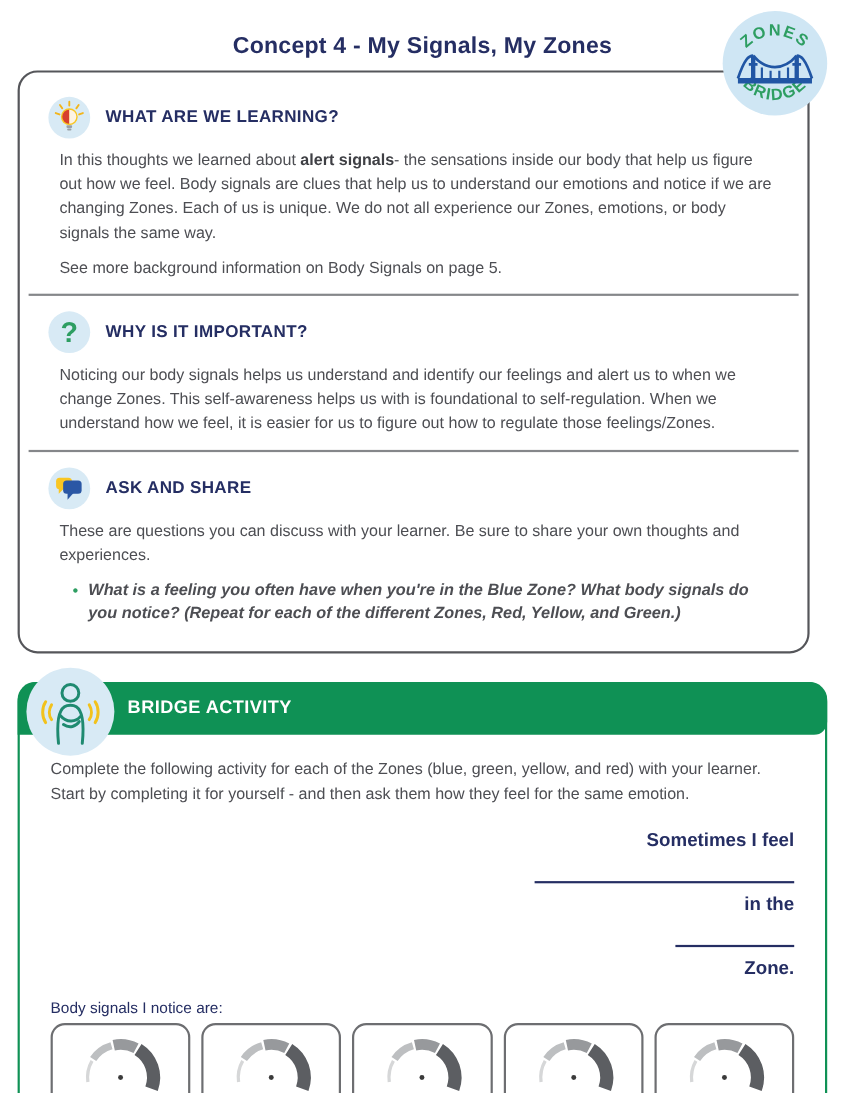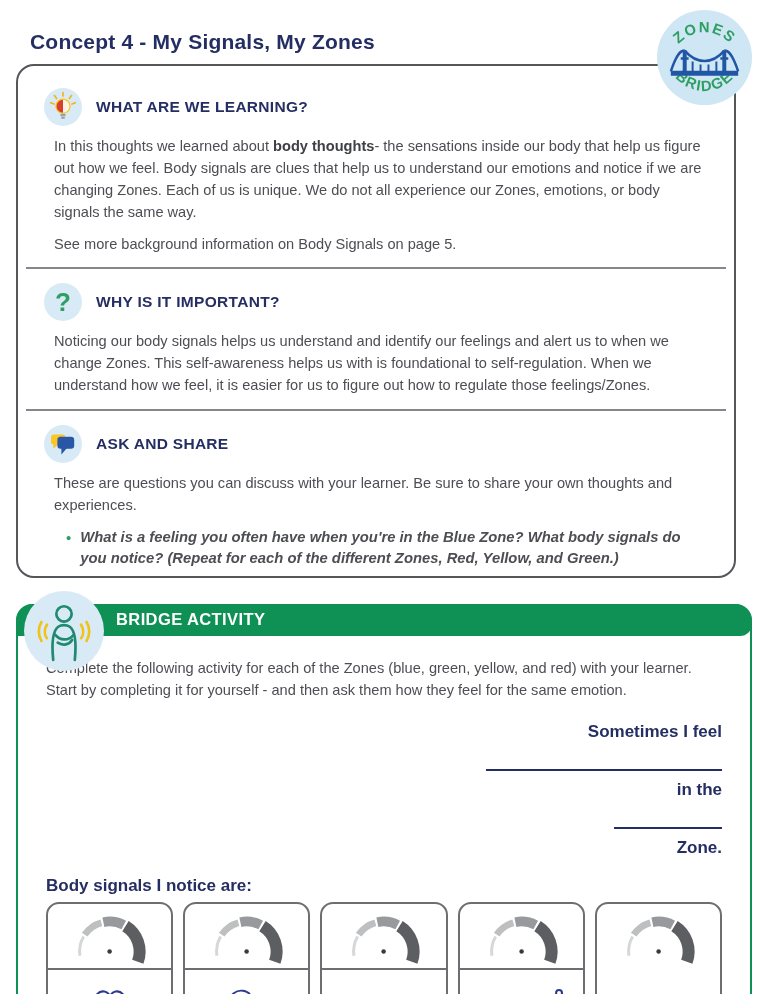--- a/index.html
+++ b/index.html
@@ -10,30 +10,31 @@
     background:#ffffff;
     position:relative;
     overflow:hidden;
   }
   .page-title {
     margin:30px 30px 0 30px;
     font-size:21px;
     font-weight:800;
     color:#252e63;
     letter-spacing:.2px;
+    text-align:center;
   }
   
   .badge { position:absolute; top:8px; right:14px; width:99px; height:99px; z-index:5; }
   
   .info-card {
     margin:10px 32px 0 16px;
     background:#fff;
     border:2px solid #55565a;
     border-radius:18px;
-    padding:16px 26px 4px 26px;
+    padding:16px 26px 20px 26px;
     position:relative;
     z-index:1;
   }
   .section-head { display:flex; align-items:center; gap:14px; margin:6px 0 10px 0; }
   .icon-circle {
     width:38px; height:38px; border-radius:50%;
     background:#d8eaf5; display:flex; align-items:center; justify-content:center;
     flex:0 0 auto;
   }
   .section-title { font-size:15.5px; font-weight:800; color:#252e63; letter-spacing:.3px; }
@@ -50,21 +51,21 @@
   .activity-card {
     margin:26px 16px 0 16px;
     border:2px solid #0f9155;
     border-radius:18px;
     background:#fff;
     position:relative;
     z-index:1;
   }
   .activity-banner {
     margin:-2px -2px 0 -2px;
-    height:32px;
+    height:48px;
     background:#0f9155;
     border-radius:16px 16px 12px 0;
     display:flex; align-items:center;
     padding-left:100px;
   }
   .activity-banner .section-title { color:#ffffff; font-size:16.5px; letter-spacing:.4px; }
   .hug-circle {
     position:absolute; top:-15px; left:6px;
     width:80px; height:80px; border-radius:50%;
     background:#d8eaf5; display:flex; align-items:center; justify-content:center;
@@ -72,21 +73,21 @@
   }
   .activity-body { padding:22px 28px 26px 28px; }
   .fill-line {
     display:flex; align-items:flex-end; gap:9px;
     color:#252e63; font-size:17px; font-weight:800;
     margin:20px 0 4px 0; white-space:nowrap;flex-direction:column;
   }
   .blank { border-bottom:2.5px solid #252e63; height:20px; }
   .blank-feel { width:236px; }
   .blank-zone { width:108px; }
-  .signals-label { color:#252e63; font-size:17px; font-weight:700; margin:18px 0 6px 0; }
+  .signals-label { color:#252e63; font-size:14px; font-weight:400; margin:18px 0 6px 0; }
   .gauge-row { display:flex; gap:10px; }
   .gauge-card {
     flex:1 1 0;
     border:2px solid #6d6e71;
     border-radius:13px;
     background:#fff;
     overflow:hidden;
   }
   .gauge-top { height:64px; display:flex; align-items:flex-end; justify-content:center; padding:4px 3px 0 3px; }
   .gauge-top svg { width:100%; height:60px; }
@@ -150,21 +151,21 @@
         </g>
         <circle cx="20" cy="19" r="9" fill="#f9c623"></circle>
         <path d="M20 11.5 A 7.5 7.5 0 0 0 20 26.5 Z" fill="#d7402f"></path>
         <path d="M20 11.5 A 7.5 7.5 0 0 1 20 26.5 Z" fill="#fdf3e3"></path>
         <rect x="17" y="28" width="6" height="3" rx="1" fill="#9aa0a6"></rect>
         <rect x="17.7" y="31.5" width="4.6" height="2.2" rx="1" fill="#9aa0a6"></rect>
       </svg>
     </div>
     <div class="section-title">WHAT ARE WE LEARNING?</div>
   </div>
-  <p class="body-text"><span>In this thoughts we learned about </span><b>body thoughts</b><span>- the sensations inside our body that help us figure out how we feel. Body signals are clues that help us to understand our emotions and notice if we are changing Zones. Each of us is unique. We do not all experience our Zones, emotions, or body signals the same way.</span></p>
+  <p class="body-text"><span>In this thoughts we learned about </span><b>alert signals</b><span>- the sensations inside our body that help us figure out how we feel. Body signals are clues that help us to understand our emotions and notice if we are changing Zones. Each of us is unique. We do not all experience our Zones, emotions, or body signals the same way.</span></p>
   <p class="body-text">See more background information on Body Signals on page 5.</p>
 
   <hr class="divider">
 
   <div class="section-head">
     <div class="icon-circle">
       <span class="q-glyph">?</span>
     </div>
     <div class="section-title">WHY IS IT IMPORTANT?</div>
   </div>

